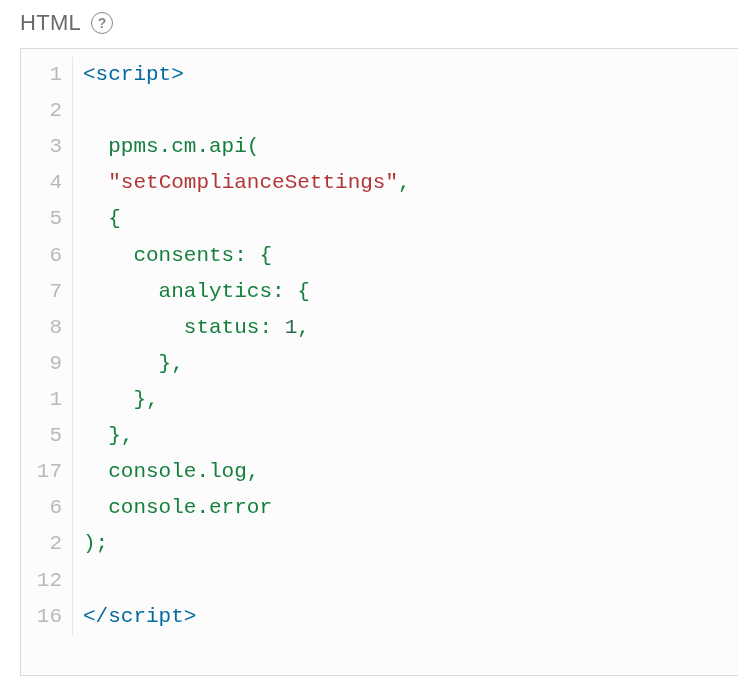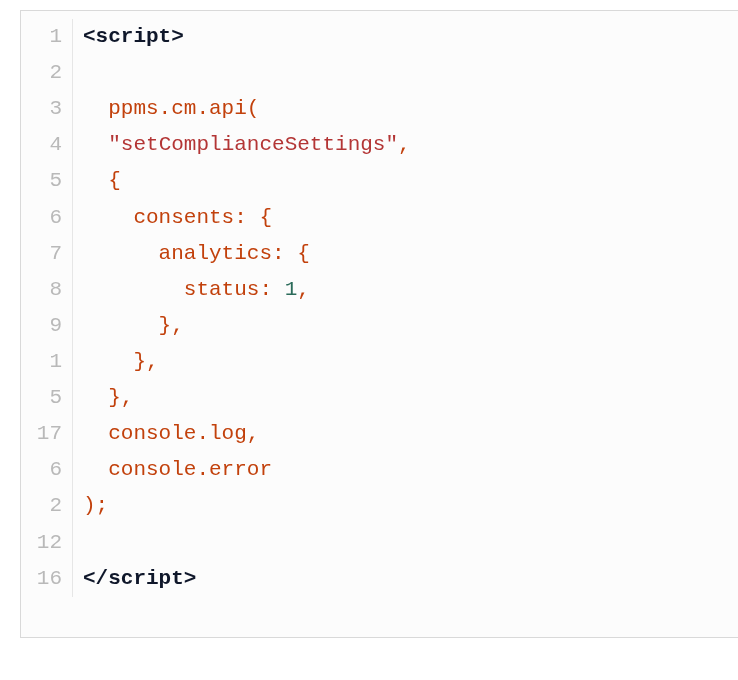--- a/index.html
+++ b/index.html
@@ -63,29 +63,33 @@
     }
     .gutter > div { }
     .code {
       flex: 1 1 auto;
       padding-left: 10px;
       color: #1a1a1a;
       white-space: pre;
       overflow: hidden;
     }
     .code-line { }
-    .tok-tag { color: #0f172a; font-weight: bold; }
+    .tok-tag { color: #0369a1; }
     .tok-str { color: #b33535; }
     .tok-num { color: #2b6b5a; }
-    .tok-pln { color: #c2410c; }
+    .tok-pln { color: #15803d; }
   </style>
 </head>
 <body>
 
 <div class="container">
+  <div class="header">
+    <span class="header-label">HTML</span>
+    <span class="help-icon">?</span>
+  </div>
   <div class="code-panel">
     <div class="code-inner">
       <div class="gutter" id="gutter">
           <div>1</div>
           <div>2</div>
           <div>3</div>
           <div>4</div>
           <div>5</div>
           <div>6</div>
           <div>7</div>

